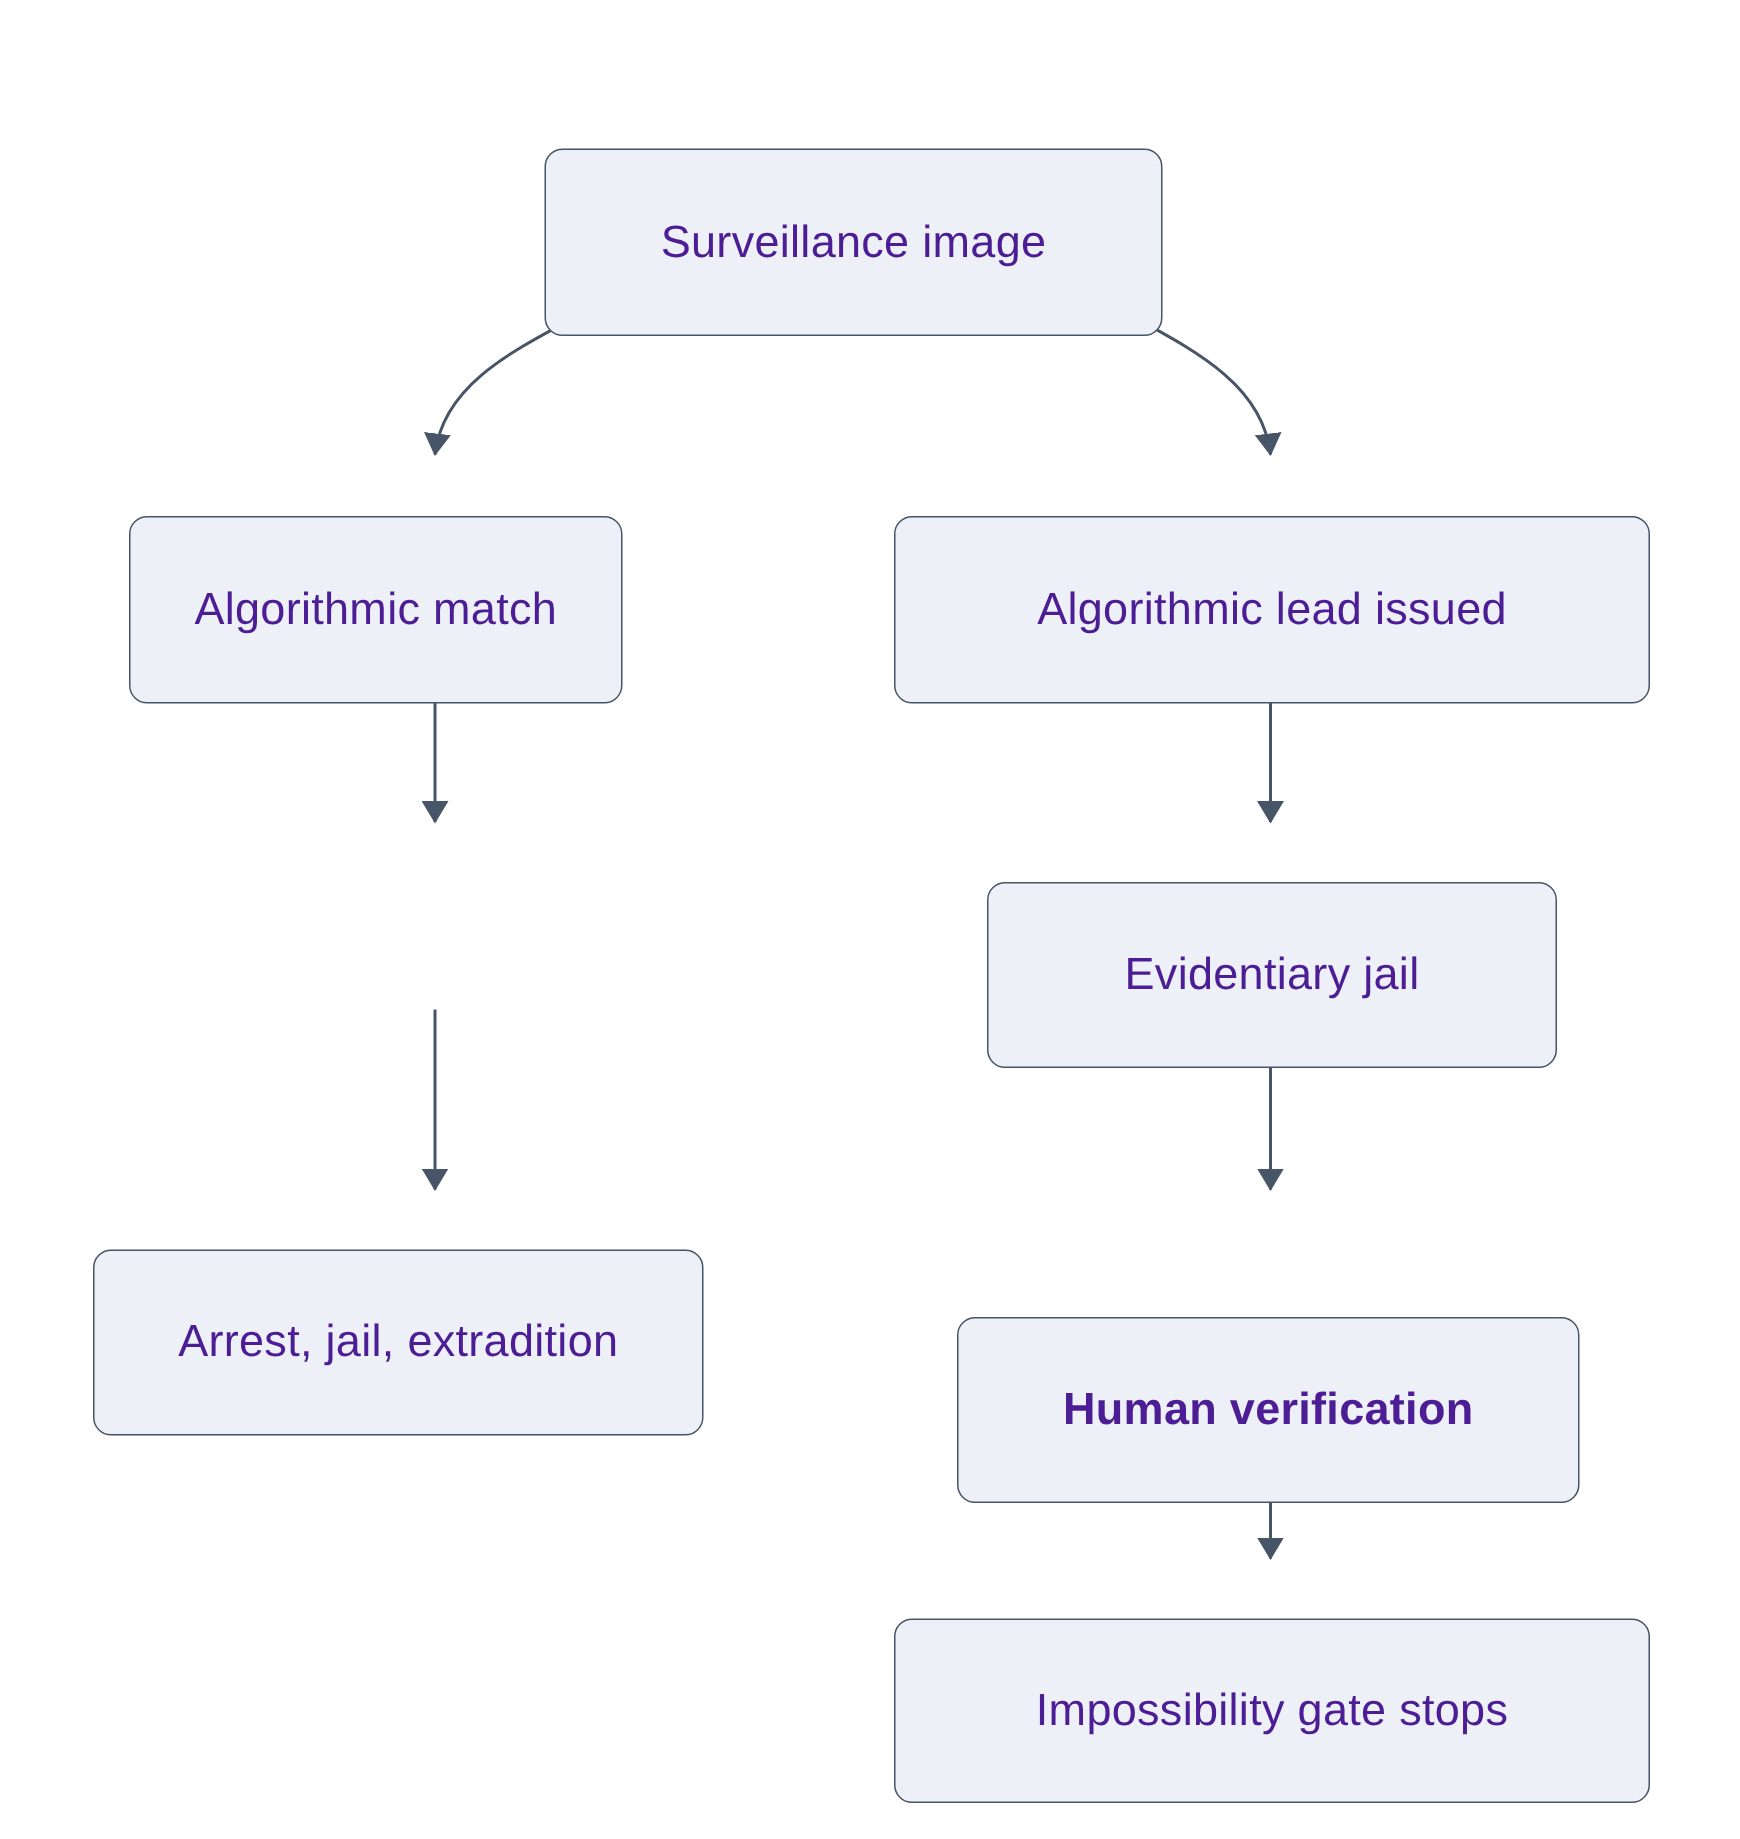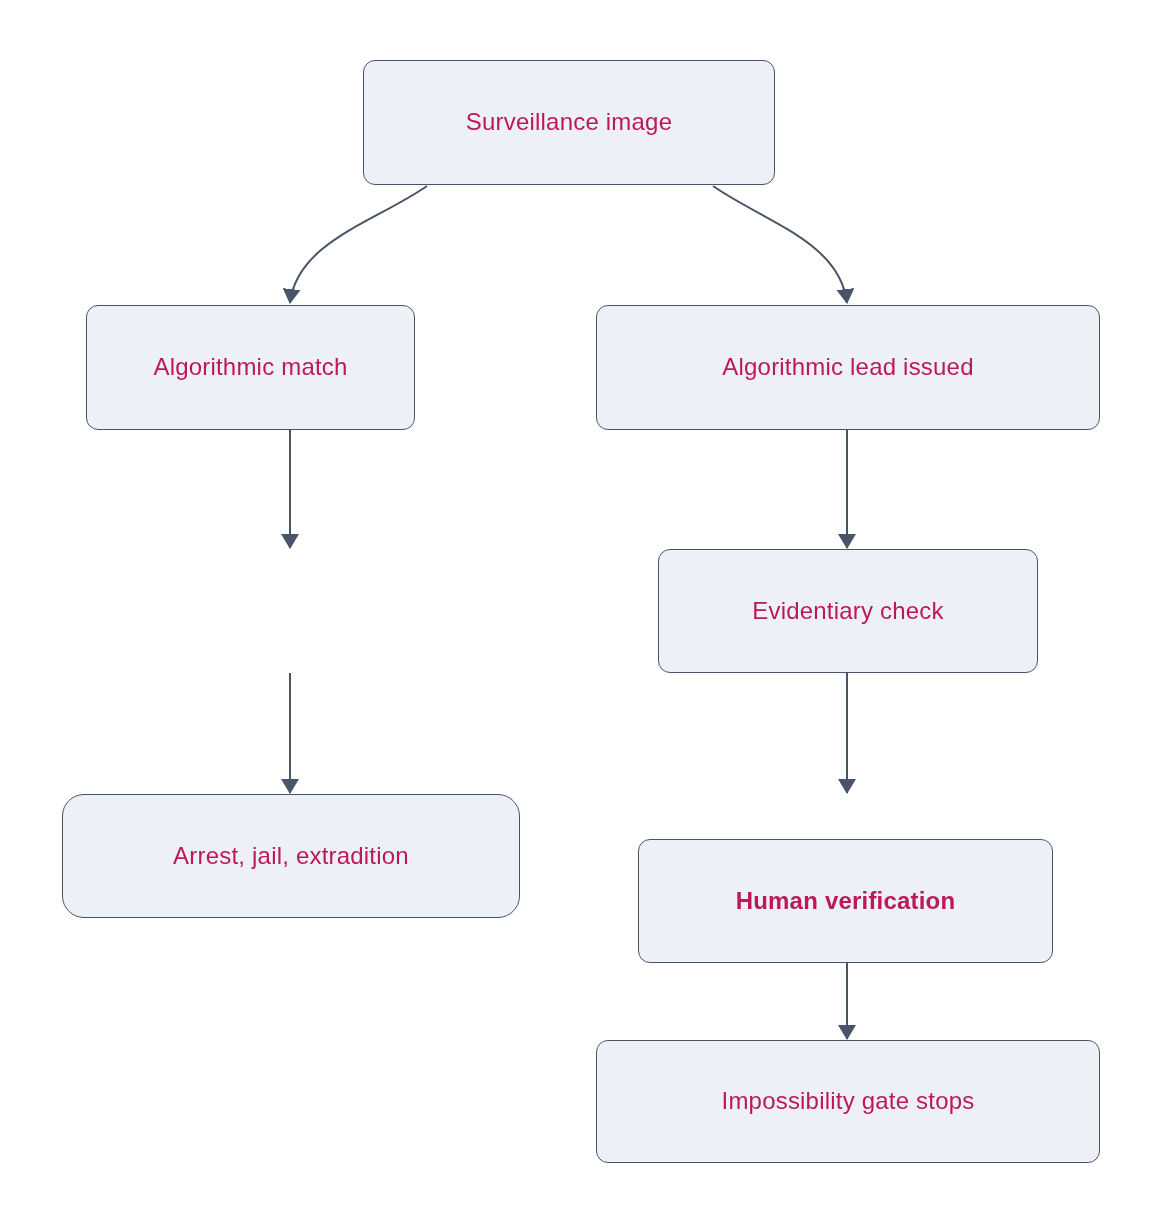--- a/index.html
+++ b/index.html
@@ -30,32 +30,33 @@
   .node {
     position: absolute;
     box-sizing: border-box;
     background: #edf1f7;
     border: 1.5px solid #485568;
     border-radius: 12px;
     display: flex;
     align-items: center;
     justify-content: center;
     text-align: center;
-    font-size: 24px;
+    font-size: 30px;
     line-height: 1.2;
-    color: #be185d;
+    color: #4c1d95;
     letter-spacing: 0.2px;
+    margin-top: 39px;
   }
   
   #n-surveillance  { left: 363px; top: 60px;   width: 412px; height: 125px; }
   #n-algo-match    { left: 86px;  top: 305px;  width: 329px; height: 125px; }
   #n-algo-lead     { left: 596px; top: 305px;  width: 504px; height: 125px; }
   #n-warrant       { left: 108px; top: 549px;  width: 364px; height: 124px; }
   #n-evidentiary   { left: 658px; top: 549px;  width: 380px; height: 124px; }
-  #n-arrest        { left: 62px;  top: 794px;  width: 458px; height: 124px; border-radius: 22px; }
+  #n-arrest        { left: 62px;  top: 794px;  width: 407px; height: 124px; }
   #n-human         { left: 638px; top: 839px;  width: 415px; height: 124px; font-weight: bold; }
   #n-impossibility { left: 596px; top: 1040px; width: 504px; height: 123px; }
 </style>
 </head>
 <body>
 
 <div class="canvas">
 
   <svg class="edge-layer" viewBox="0 0 1160 1226" xmlns="http://www.w3.org/2000/svg" aria-hidden="true">
     <defs>
@@ -80,21 +81,21 @@
   <div class="node" id="n-algo-match">
     <span>Algorithmic match</span>
   </div>
 
   <div class="node" id="n-algo-lead">
     <span>Algorithmic lead issued</span>
   </div>
 
 
   <div class="node" id="n-evidentiary">
-    <span>Evidentiary check</span>
+    <span>Evidentiary jail</span>
   </div>
 
   <div class="node" id="n-arrest">
     <span>Arrest, jail, extradition</span>
   </div>
 
   <div class="node" id="n-human">
     <span>Human verification</span>
   </div>
 

